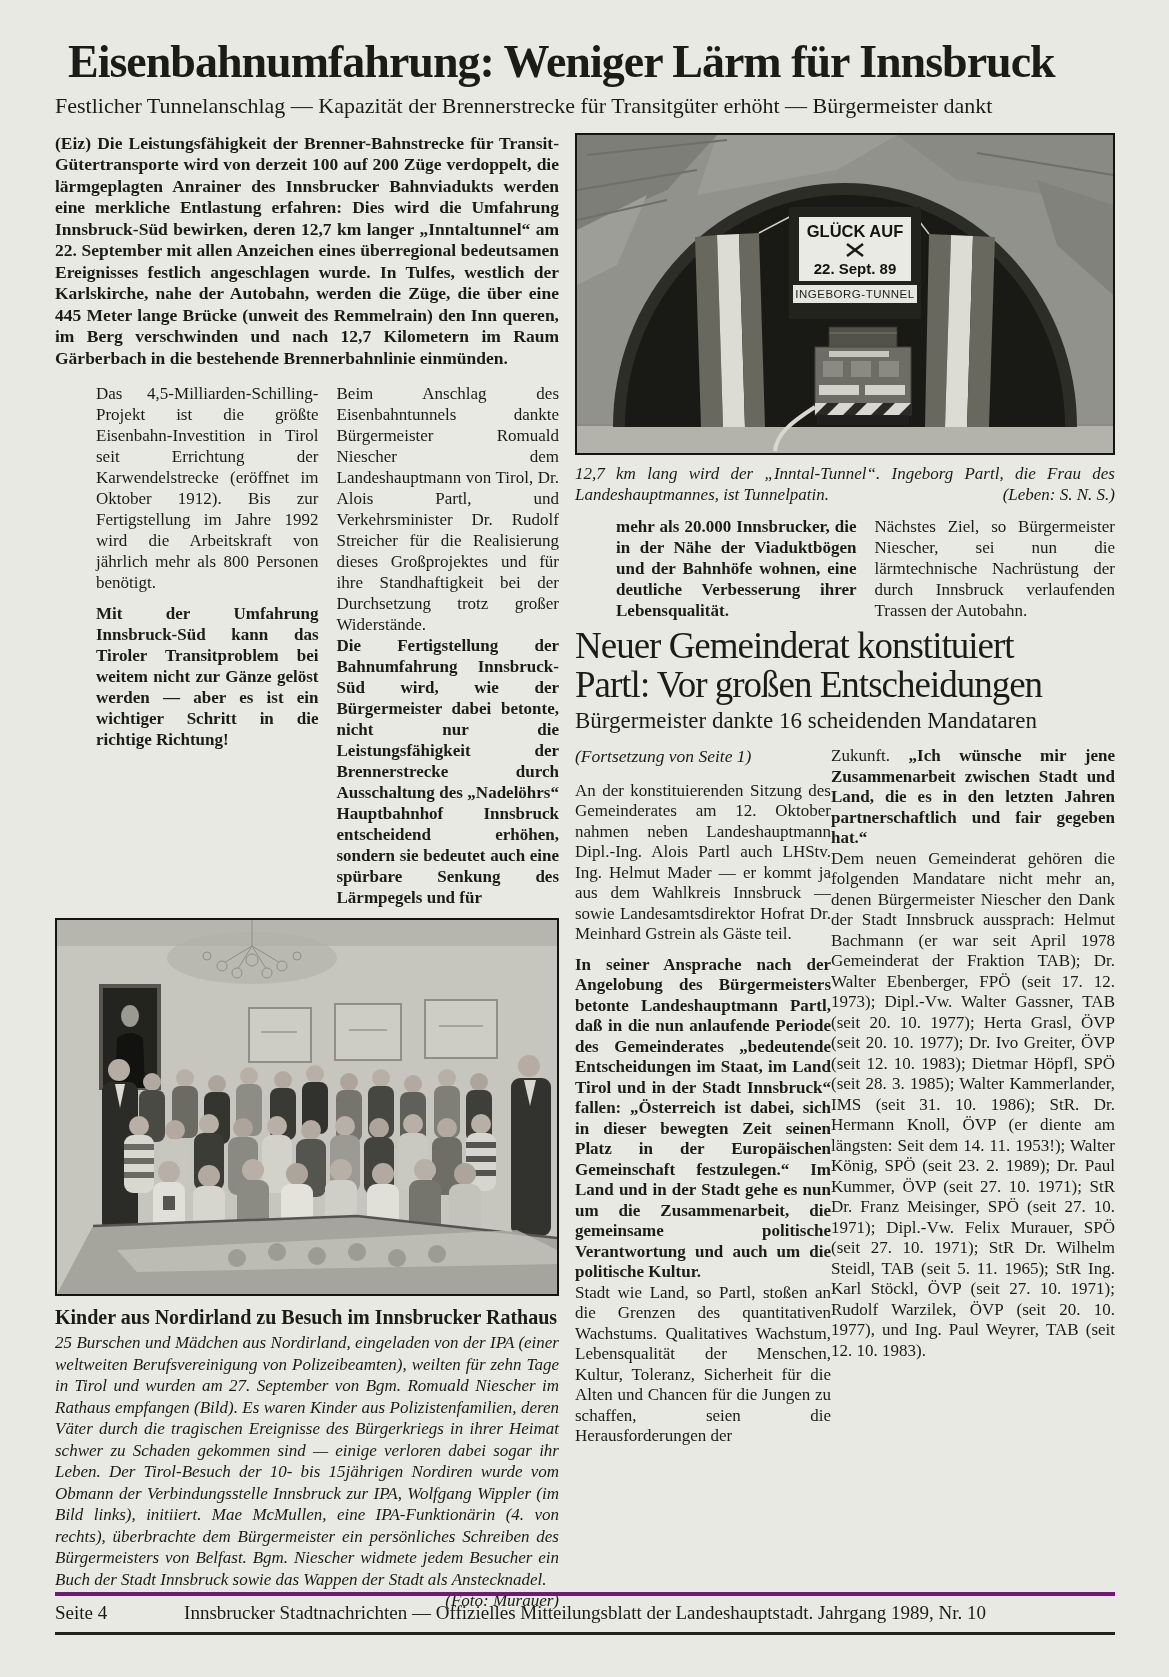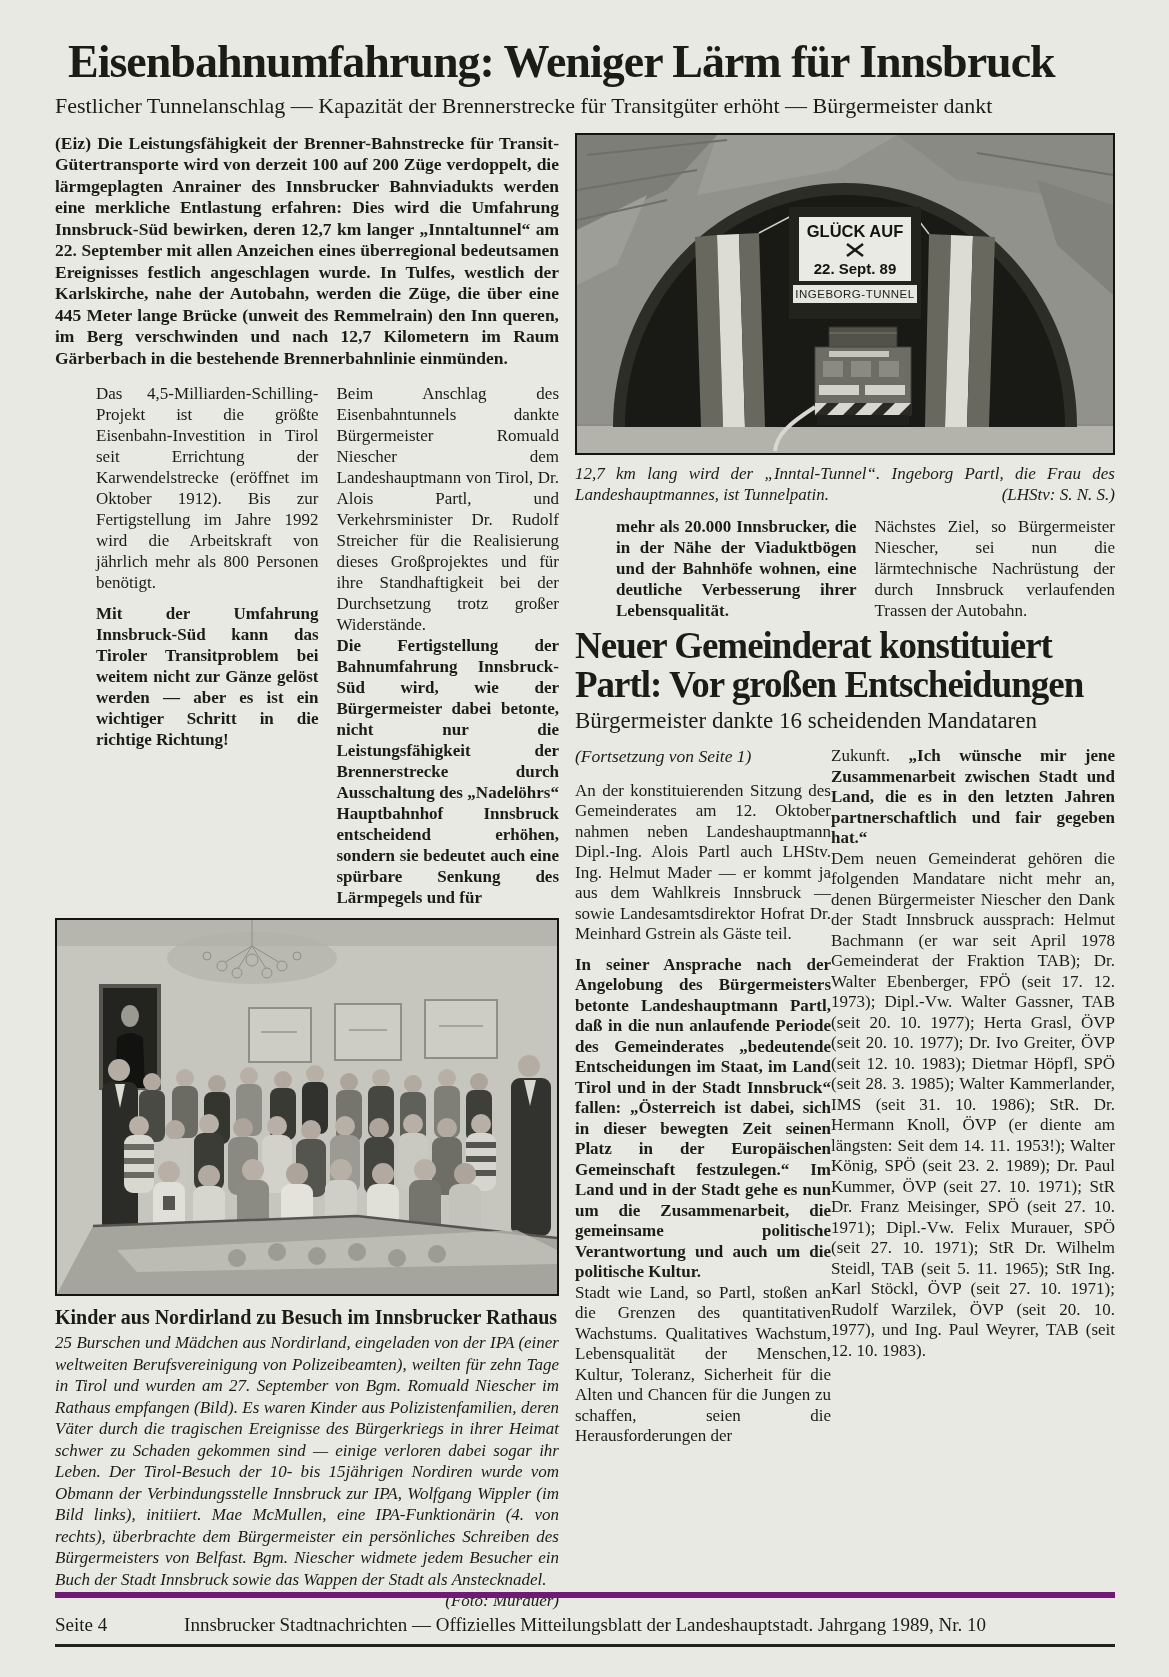--- a/index.html
+++ b/index.html
@@ -21,30 +21,30 @@
   p.nogap{margin-bottom:0;}
   .bold{font-weight:bold;}
   .photo-frame{border:2px solid #15150f;line-height:0;background:#8a8a84;}
   .gp-frame{margin-top:10px;}
   svg{display:block;}
   .caption-title{font-size:20px;font-weight:bold;margin:10px 0 3px 0;}
   .caption{font-style:italic;font-size:17px;line-height:21.5px;text-align:justify;}
   .credit{float:right;font-style:italic;padding-left:10px;}
   .tunnel-caption{margin:8px 0 10px 0;}
   .minicols{margin-bottom:6px;}
-  .headline2{font-size:37px;font-weight:bold;letter-spacing:-1px;line-height:1.05;margin:4px 0 4px 0;white-space:nowrap;}
+  .headline2{font-size:37px;font-weight:normal;letter-spacing:-1px;line-height:1.05;margin:4px 0 4px 0;white-space:nowrap;}
   .deck2{font-size:23px;margin:2px 0 12px 0;}
   .cont-note{font-style:italic;font-size:17.5px;margin:0 0 14px 0;}
   .a2cols{display:flex;gap:0;}
   .a2cols .colA{width:256px;font-size:17px;line-height:20.5px;text-align:justify;}
   .a2cols .colB{flex:1;font-size:17px;line-height:20.5px;text-align:justify;}
   .footer{
     position:absolute;left:55px;width:1060px;top:1592px;
-    border-top:6px solid #701a75;border-bottom:3px solid #21211d;
-    padding:16px 0 8px 0;font-size:19px;
+    border-top:4px solid #701a75;border-bottom:3px solid #21211d;
+    padding:6px 0 8px 0;font-size:19px;
   }
   .footer-inner{position:relative;text-align:center;}
   .page-label{position:absolute;left:0;top:0;}
 </style>
 </head>
 <body>
 
 <div class="page">
   <div class="content">
 
@@ -342,21 +342,21 @@
                 <polygon points="322,280 334,268 334,280" fill="#2a2a24"></polygon>
               </g>
               <rect x="240" y="280" width="92" height="10" fill="#1f1f1b"></rect>
               <path d="M238,272 C 210,290 200,300 198,316" stroke="#d8d8d0" stroke-width="4" fill="none"></path>
             </g>
           </svg>
         </div>
 
         <p class="caption tunnel-caption">
           <span>12,7 km lang wird der „Inntal-Tunnel“. Ingeborg Partl, die Frau des Landeshauptmannes, ist Tunnelpatin.</span>
-          <span class="credit">(LHStv: S. N. S.)</span>
+          <span class="credit">(Leben: S. N. S.)</span>
         </p>
 
         <div class="cols2 minicols">
           <div class="col">
             <p class="bold nogap">mehr als 20.000 Innsbrucker, die in der Nähe der Viaduktbögen und der Bahnhöfe wohnen, eine deutliche Verbesserung ihrer Lebensqualität.</p>
           </div>
           <div class="col">
             <p class="nogap">Nächstes Ziel, so Bürgermeister Niescher, sei nun die lärmtechnische Nachrüstung der durch Innsbruck verlaufenden Trassen der Autobahn.</p>
           </div>
         </div>

